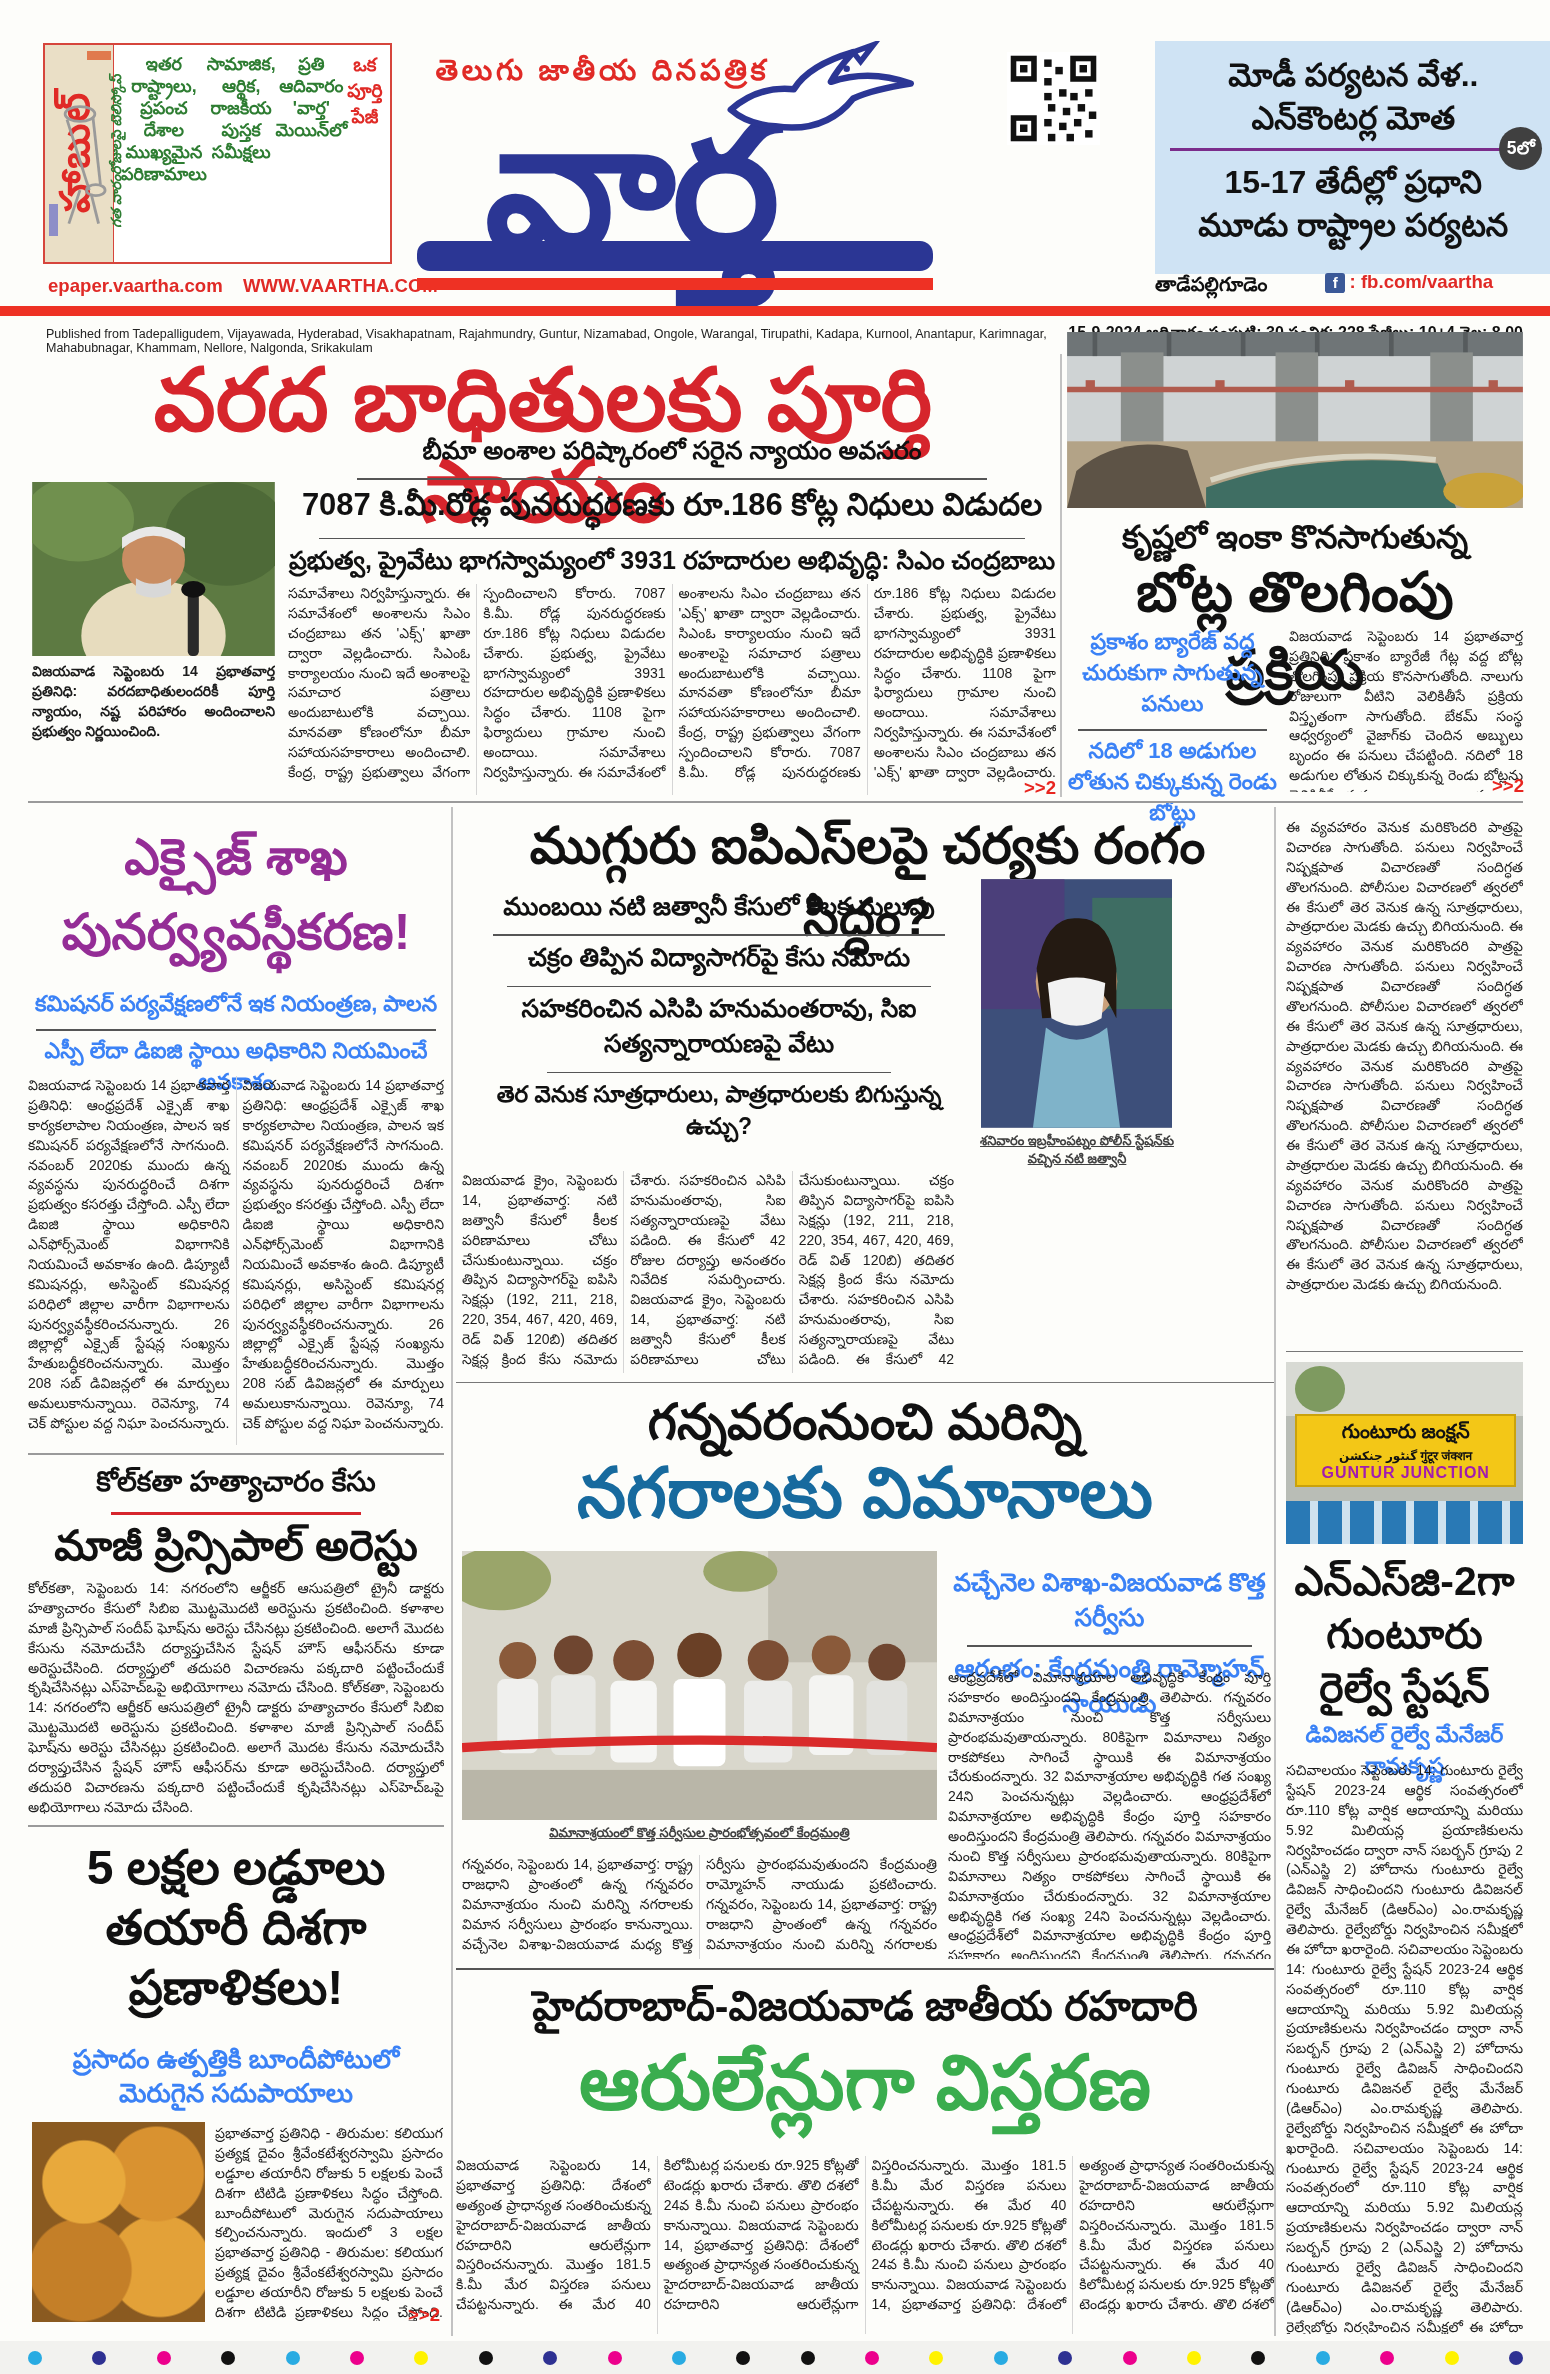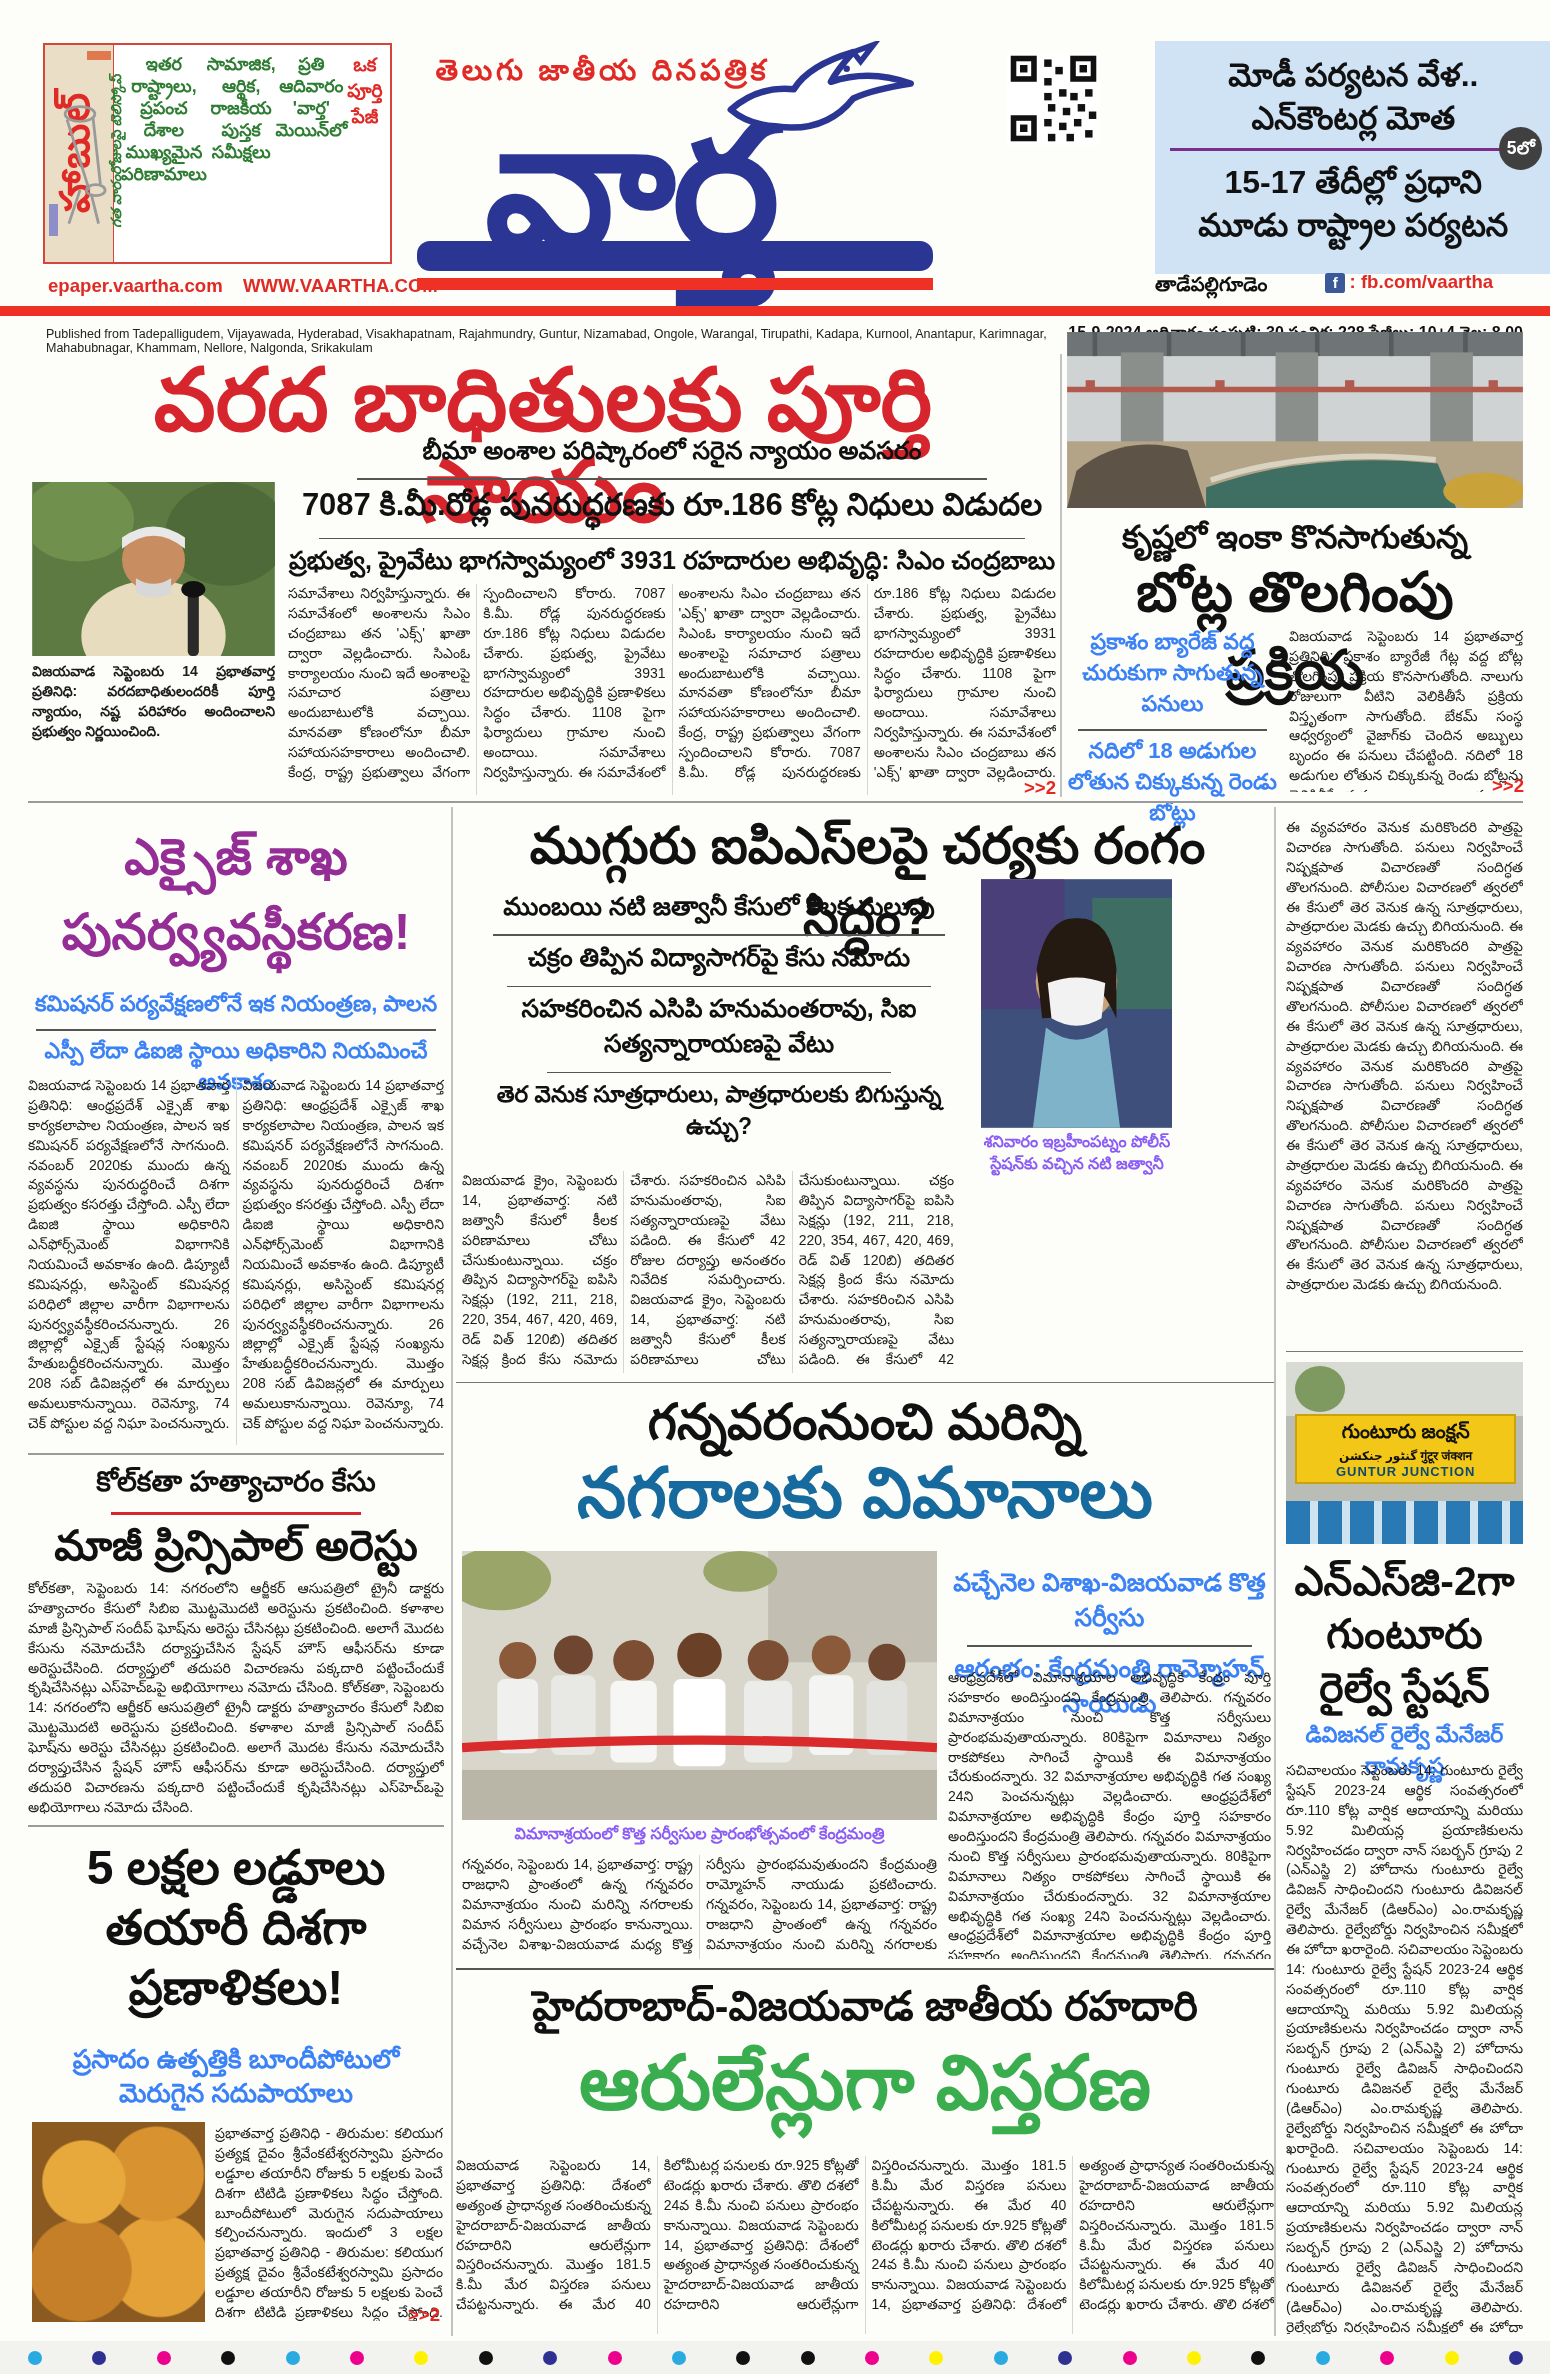--- a/index.html
+++ b/index.html
@@ -49,27 +49,27 @@
   .h-excise{color:#942d96;font-weight:bold;font-size:50px;line-height:1.5;white-space:pre-line;}
   .h-ips{font-weight:bold;font-size:51px;color:#111;}
   .h-airport{color:#176a9e;font-weight:bold;font-size:70px;}
   .kick-air{font-weight:bold;font-size:50px;color:#111;}
   .h-small{font-weight:bold;font-size:42px;color:#111;}
   .h-laddu{font-weight:bold;font-size:48px;line-height:1.25;color:#111;white-space:pre-line;}
   .h-green{color:#3aad4e;font-weight:bold;font-size:76px;}
   .kick-hw{font-weight:bold;font-size:41px;color:#111;}
   .h-guntur{font-weight:bold;font-size:41px;line-height:1.3;color:#111;white-space:pre-line;}
   .subsm{font-weight:bold;font-size:22px;color:#3b82f6;}
-  .caption{font-size:16px;font-weight:bold;color:#8b5cf6;}
+  .caption{font-size:13px;font-weight:bold;color:#404040;text-decoration:underline;}
   .photo{background:#ccc;overflow:hidden;}
   
   .gsign{background:#f3c717;border:2.8px solid #caa20c;text-align:center;padding:3.7px 1.9px;}
   .gsign .t1{font-weight:bold;font-size:19.5px;color:#111;}
   .gsign .t2{font-weight:bold;font-size:12px;color:#111;}
-  .gsign .t3{font-weight:bold;font-size:13px;color:#0c4a6e;letter-spacing:0.9px;}
+  .gsign .t3{font-weight:bold;font-size:16px;color:#a21caf;letter-spacing:0.9px;}
   .regstrip{display:flex;align-items:center;justify-content:space-between;padding:0 28px;}
   .regdot{width:14px;height:14px;border-radius:50%;display:inline-block;}
   .fbicon{display:inline-block;width:20.4px;height:20.4px;background:#3b5998;color:#fff;
      font-weight:bold;text-align:center;line-height:20.4px;border-radius:2.8px;font-size:15px;}
 </style>
 </head>
 <body>
 
 <div class="page">
 

